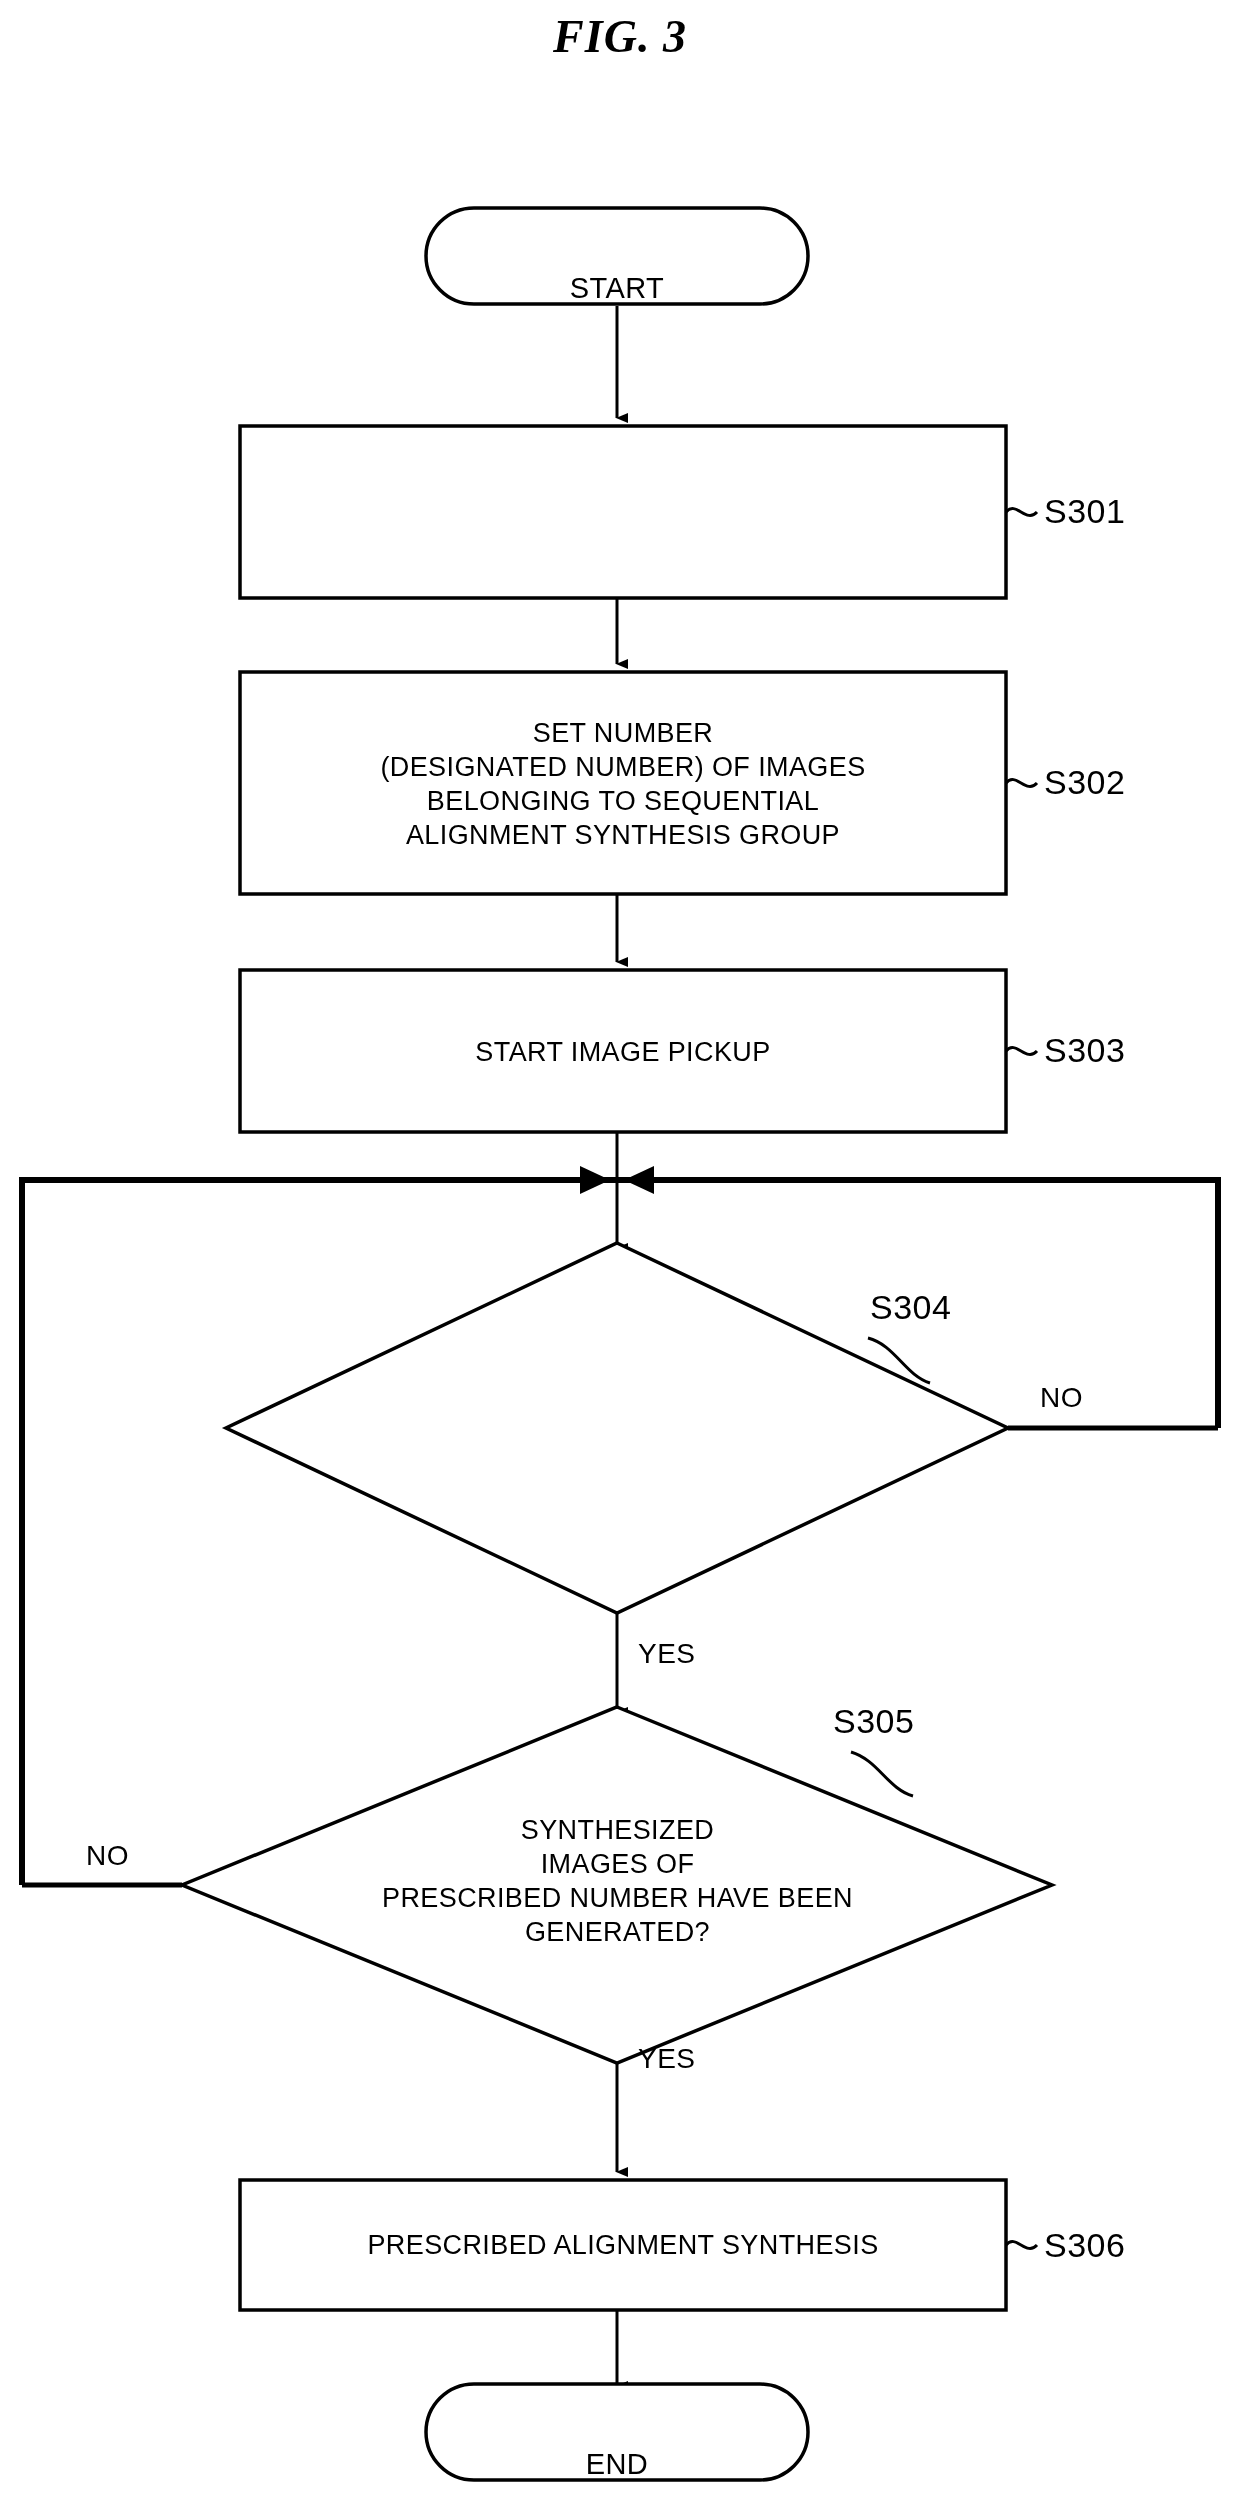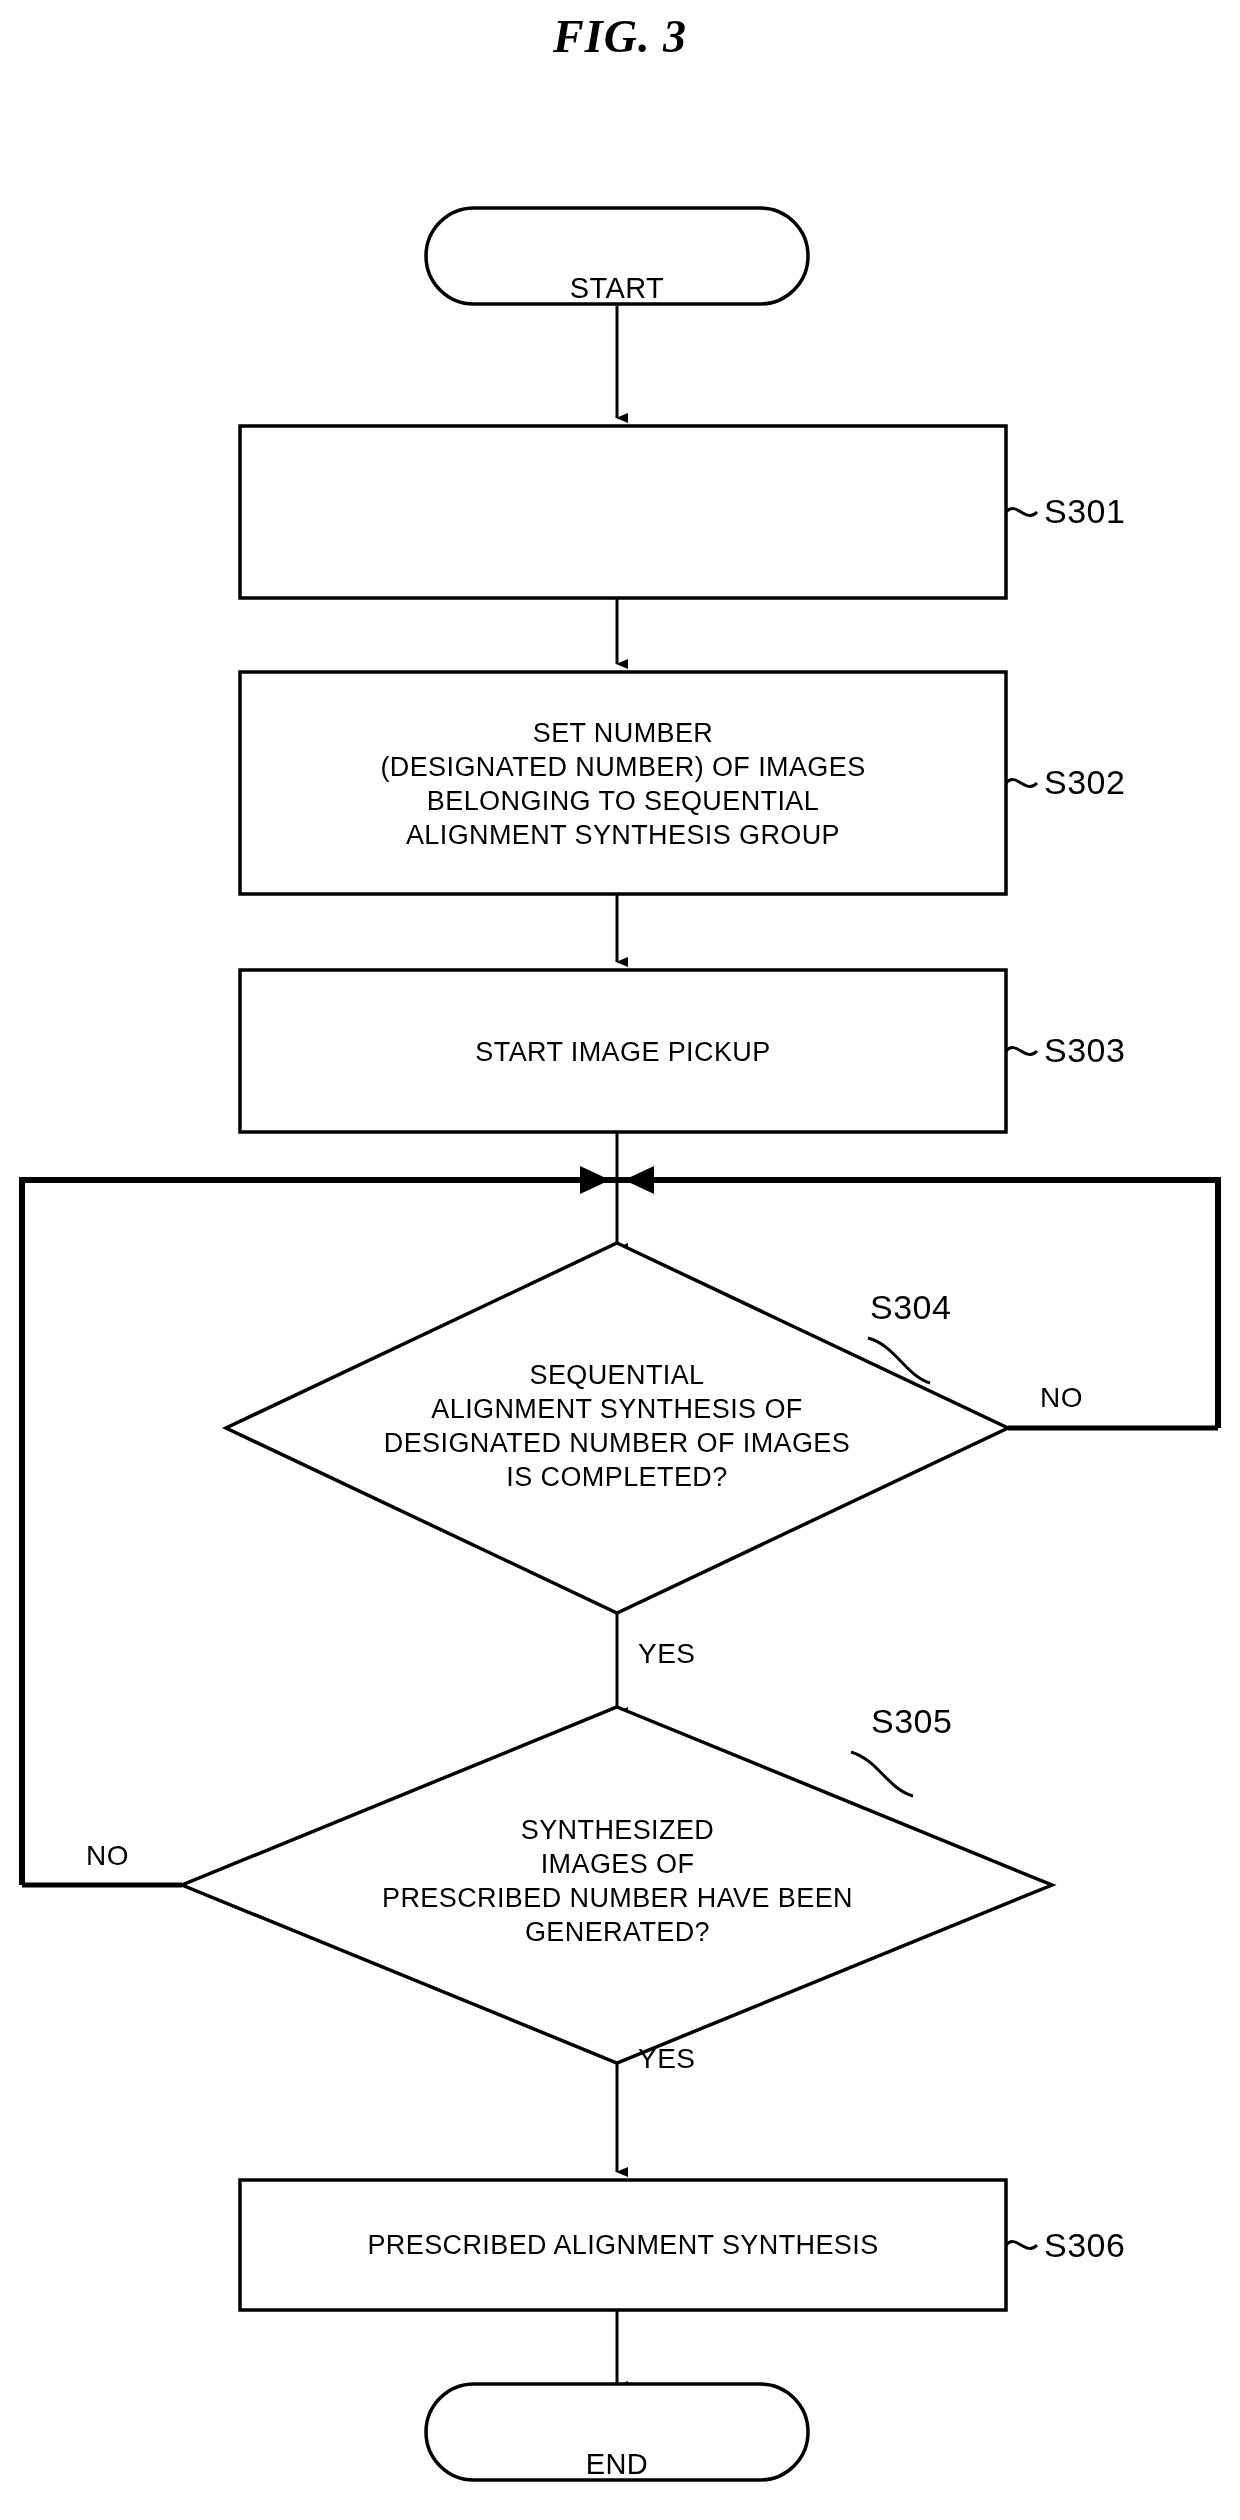--- a/index.html
+++ b/index.html
@@ -136,33 +136,29 @@
 
   <div class="node-text" style="left:240px; top:716px; width:766px;text-align:center;">SET NUMBER
 (DESIGNATED NUMBER) OF IMAGES
 BELONGING TO SEQUENTIAL
 ALIGNMENT SYNTHESIS GROUP</div>
   <div class="step-label" style="left:1044px; top:763px;">S302</div>
 
   <div class="node-text" style="left:240px; top:1035px; width:766px;">START IMAGE PICKUP</div>
   <div class="step-label" style="left:1044px; top:1031px;">S303</div>
 
-  <div class="node-text" style="left:237px; top:1358px; width:760px;">SEQUENTIAL
-ALIGNMENT SYNTHESIS OF
-DESIGNATED NUMBER OF IMAGES
-IS COMPLETED?</div>
   <div class="step-label" style="left:870px; top:1288px;">S304</div>
   <div class="edge-label" style="left:1040px; top:1382px;">NO</div>
   <div class="edge-label" style="left:638px; top:1638px;">YES</div>
 
   <div class="node-text" style="left:210px; top:1813px; width:815px;">SYNTHESIZED
 IMAGES OF
 PRESCRIBED NUMBER HAVE BEEN
 GENERATED?</div>
-  <div class="step-label" style="left:871px; top:1702px;">S305</div>
+  <div class="step-label" style="left:833px; top:1702px;">S305</div>
   <div class="edge-label" style="left:86px; top:1840px;">NO</div>
   <div class="edge-label" style="left:638px; top:2043px;">YES</div>
 
   <div class="node-text" style="left:240px; top:2228px; width:766px;">PRESCRIBED ALIGNMENT SYNTHESIS</div>
   <div class="step-label" style="left:1044px; top:2226px;">S306</div>
 
   <div class="node-text term-text" style="left:426px; top:2417px; width:382px;">END</div>
 
 </div>
 

